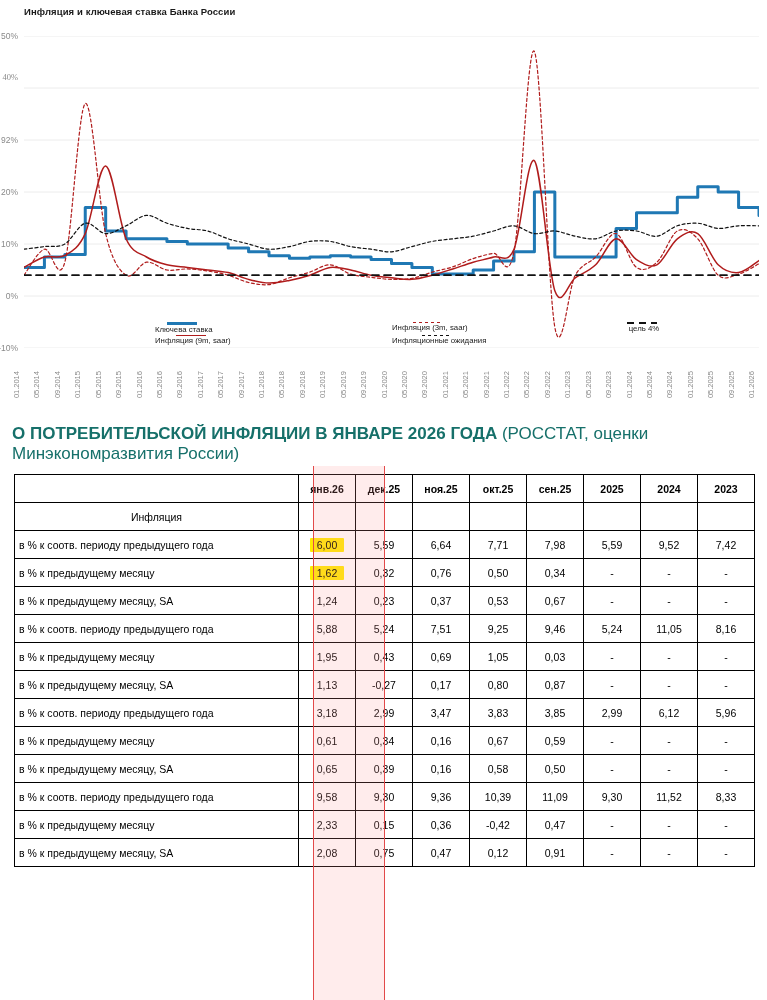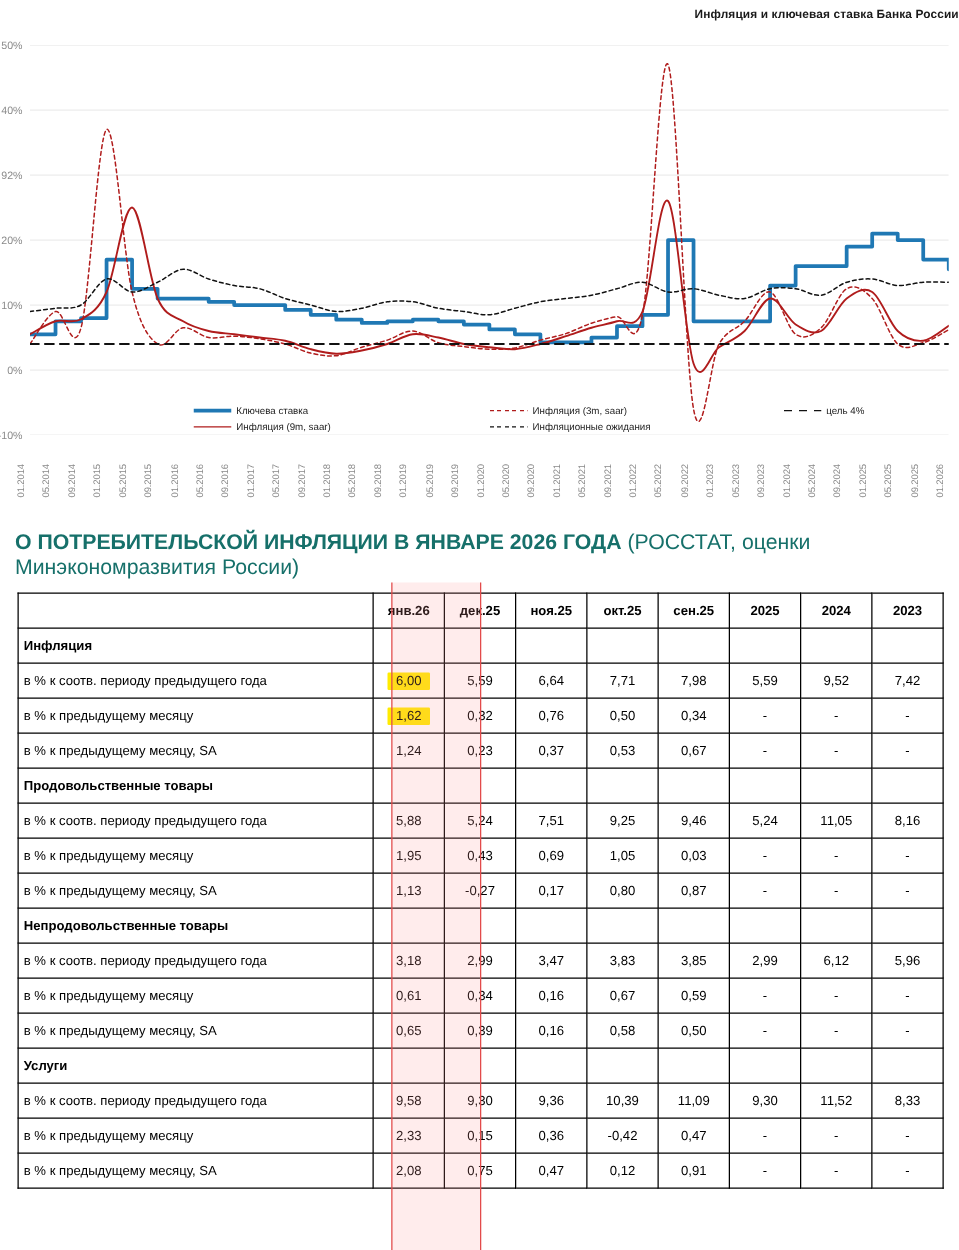--- a/index.html
+++ b/index.html
@@ -9,22 +9,23 @@
     background: #ffffff;
     font-family: "Liberation Sans", sans-serif;
     overflow: hidden;
   }
   #page { position: relative; width: 767px; height: 1000px; background:#fff; }
 
   
   #chart-block { position: relative; width: 767px; height: 400px; }
   #chart-title {
     position:absolute; top:6px; left:0; width:767px;
-    text-align:right; font-size:9.5px; font-weight:bold; color:#1a1a1a;
+    text-align:left; font-size:9.5px; font-weight:bold; color:#1a1a1a;
     letter-spacing:.1px;
+    padding-left:24px;
   }
   #plot-wrap { position:absolute; left:24px; top:36px; width:735px; height:312px; }
   #plot-svg { position:absolute; left:0; top:0; }
   .ylab {
     position:absolute; right:100%; margin-right:6px;
     font-size:8.5px; color:#8a8a8a; transform:translateY(-50%);
     white-space:nowrap;
   }
   #xaxis { position:absolute; left:24px; top:350px; width:735px; height:48px; }
   .xlab {
@@ -32,21 +33,21 @@
     transform: rotate(-90deg);
     font-size:7.6px; color:#8a8a8a; white-space:nowrap;
     letter-spacing:-.1px;
   }
 
   
   #legend {
     position:absolute; left:155px; top:322px; width:560px; height:26px;
     display:flex; flex-wrap:wrap;
   }
-  .lg-item { display:flex; align-items:center; height:13px; font-size:7.8px; color:#222; }
+  .lg-item { display:flex; align-items:center; height:13px; font-size:7.8px; color:#222;flex-direction:column; }
   .lg-swatch { width:30px; height:0; margin-right:4px; flex:none; }
   .lg-c1 { position:absolute; left:0;   top:0; }
   .lg-c2 { position:absolute; left:0;   top:13px; }
   .lg-c3 { position:absolute; left:237px; top:0; }
   .lg-c4 { position:absolute; left:237px; top:13px; }
   .lg-c5 { position:absolute; left:472px; top:0; }
 
   
   #heading {
     position:absolute; left:12px; top:424px; width:745px;
@@ -62,21 +63,21 @@
     border:1px solid #000;
     font-size:10.5px; color:#000;
     padding:0 4px;
     height:28px;
     background:#fff;
   }
   th.col-label, td.col-label { text-align:left; font-weight:normal; }
   td.num, th.num { text-align:center; }
   thead th { font-weight:bold; text-align:center; font-size:10.5px;margin-top:48px; }
   thead th.col-label { border-bottom:1px solid #000; }
-  tr.section td { font-weight:bold; text-align:left; }
+  tr.section td { font-weight:normal; text-align:center; }
   tr.section td.blank { border-left:1px solid #d8d8d8; border-right:1px solid #d8d8d8;
                         border-top:1px solid #fff; border-bottom:1px solid #fff; }
   td.hl-col { background:#fbe0e0; }
   th.hl-col { background:#fbe0e0; }
   td.hl-col.sec { background:#fbe0e0; }
   .yh {
     background:#ffeb00; padding:1px 7px; border-radius:1px;
     display:inline-block; font-size:10.5px;
   }
   
@@ -105,21 +106,21 @@
           <line x1="0" x2="735" y1="260" y2="260" stroke="#ececec" stroke-width="1"></line>
           <line x1="0" x2="735" y1="312" y2="312" stroke="#ececec" stroke-width="1"></line>
           <path d="M0.00 231.40 L20.42 231.40 L20.42 221.00 L40.83 221.00 L40.83 218.40 L61.25 218.40 L61.25 171.60 L81.67 171.60 L81.67 195.00 L102.08 195.00 L102.08 202.80 L122.50 202.80 L122.50 202.80 L142.92 202.80 L142.92 205.40 L163.33 205.40 L163.33 208.00 L183.75 208.00 L183.75 208.00 L204.17 208.00 L204.17 211.90 L224.58 211.90 L224.58 215.80 L245.00 215.80 L245.00 219.70 L265.42 219.70 L265.42 222.30 L285.83 222.30 L285.83 221.00 L306.25 221.00 L306.25 219.70 L326.67 219.70 L326.67 221.00 L347.08 221.00 L347.08 223.60 L367.50 223.60 L367.50 227.50 L387.92 227.50 L387.92 231.40 L408.33 231.40 L408.33 237.90 L428.75 237.90 L428.75 237.90 L449.17 237.90 L449.17 234.00 L469.58 234.00 L469.58 224.90 L490.00 224.90 L490.00 215.80 L510.42 215.80 L510.42 156.00 L530.83 156.00 L530.83 221.00 L551.25 221.00 L551.25 221.00 L571.67 221.00 L571.67 221.00 L592.08 221.00 L592.08 192.40 L612.50 192.40 L612.50 176.80 L632.92 176.80 L632.92 176.80 L653.33 176.80 L653.33 161.20 L673.75 161.20 L673.75 150.80 L694.17 150.80 L694.17 156.00 L714.58 156.00 L714.58 171.60 L735.00 171.60 L735.00 179.40" fill="none" stroke="#1f78b4" stroke-width="3" stroke-linejoin="round" stroke-linecap="round"></path>
           <path d="M0.00 231.40 C3.40 229.67,13.61 222.99,20.42 221.00 C27.22 219.01,34.03 223.34,40.83 219.44 C47.64 215.54,54.44 212.51,61.25 197.60 C68.06 182.69,74.86 129.13,81.67 130.00 C88.47 130.87,95.28 187.63,102.08 202.80 C108.89 217.97,115.69 216.67,122.50 221.00 C129.31 225.33,136.11 227.07,142.92 228.80 C149.72 230.53,156.53 230.53,163.33 231.40 C170.14 232.27,176.94 233.13,183.75 234.00 C190.56 234.87,197.36 235.04,204.17 236.60 C210.97 238.16,217.78 241.63,224.58 243.36 C231.39 245.09,238.19 246.83,245.00 247.00 C251.81 247.17,258.61 245.70,265.42 244.40 C272.22 243.10,279.03 241.37,285.83 239.20 C292.64 237.03,299.44 232.27,306.25 231.40 C313.06 230.53,319.86 232.70,326.67 234.00 C333.47 235.30,340.28 237.90,347.08 239.20 C353.89 240.50,360.69 241.11,367.50 241.80 C374.31 242.49,381.11 243.79,387.92 243.36 C394.72 242.93,401.53 240.93,408.33 239.20 C415.14 237.47,421.94 235.13,428.75 232.96 C435.56 230.79,442.36 228.19,449.17 226.20 C455.97 224.21,462.78 223.17,469.58 221.00 C476.39 218.83,483.19 229.23,490.00 213.20 C496.81 197.17,503.61 117.87,510.42 124.80 C517.22 131.73,524.03 235.30,530.83 254.80 C537.64 274.30,544.44 246.13,551.25 241.80 C558.06 237.47,564.86 235.30,571.67 228.80 C578.47 222.30,585.28 203.67,592.08 202.80 C598.89 201.93,605.69 219.27,612.50 223.60 C619.31 227.93,626.11 232.27,632.92 228.80 C639.72 225.33,646.53 208.00,653.33 202.80 C660.14 197.60,666.94 193.27,673.75 197.60 C680.56 201.93,687.36 222.30,694.17 228.80 C700.97 235.30,707.78 237.29,714.58 236.60 C721.39 235.91,731.60 226.63,735.00 224.64" fill="none" stroke="#b01c1c" stroke-width="1.5" stroke-linejoin="round" stroke-linecap="round"></path>
           <path d="M0.00 239.20 C3.40 234.87,13.61 215.37,20.42 213.20 C27.22 211.03,34.03 250.47,40.83 226.20 C47.64 201.93,54.44 72.37,61.25 67.60 C68.06 62.83,74.86 169.00,81.67 197.60 C88.47 226.20,95.28 234.43,102.08 239.20 C108.89 243.97,115.69 227.07,122.50 226.20 C129.31 225.33,136.11 232.87,142.92 234.00 C149.72 235.13,156.53 232.79,163.33 232.96 C170.14 233.13,176.94 234.00,183.75 235.04 C190.56 236.08,197.36 237.29,204.17 239.20 C210.97 241.11,217.78 244.92,224.58 246.48 C231.39 248.04,238.19 249.34,245.00 248.56 C251.81 247.78,258.61 243.88,265.42 241.80 C272.22 239.72,279.03 238.25,285.83 236.08 C292.64 233.91,299.44 228.45,306.25 228.80 C313.06 229.15,319.86 236.08,326.67 238.16 C333.47 240.24,340.28 240.41,347.08 241.28 C353.89 242.15,360.69 243.19,367.50 243.36 C374.31 243.53,381.11 243.53,387.92 242.32 C394.72 241.11,401.53 237.99,408.33 236.08 C415.14 234.17,421.94 233.13,428.75 230.88 C435.56 228.63,442.36 224.81,449.17 222.56 C455.97 220.31,462.78 218.49,469.58 217.36 C476.39 216.23,483.19 249.43,490.00 215.80 C496.81 182.17,503.61 3.03,510.42 15.60 C517.22 28.17,524.03 253.93,530.83 291.20 C537.64 328.47,544.44 250.90,551.25 239.20 C558.06 227.50,564.86 227.93,571.67 221.00 C578.47 214.07,585.28 195.87,592.08 197.60 C598.89 199.33,605.69 226.63,612.50 231.40 C619.31 236.17,626.11 232.27,632.92 226.20 C639.72 220.13,646.53 198.90,653.33 195.00 C660.14 191.10,666.94 195.43,673.75 202.80 C680.56 210.17,687.36 233.31,694.17 239.20 C700.97 245.09,707.78 240.07,714.58 238.16 C721.39 236.25,731.60 229.49,735.00 227.76" fill="none" stroke="#b01c1c" stroke-width="1.2" stroke-linejoin="round" stroke-linecap="round" stroke-dasharray="3,2.5"></path>
           <path d="M0.00 213.20 C3.40 212.77,13.61 211.47,20.42 210.60 C27.22 209.73,34.03 211.90,40.83 208.00 C47.64 204.10,54.44 188.93,61.25 187.20 C68.06 185.47,74.86 197.17,81.67 197.60 C88.47 198.03,95.28 192.83,102.08 189.80 C108.89 186.77,115.69 179.83,122.50 179.40 C129.31 178.97,136.11 185.03,142.92 187.20 C149.72 189.37,156.53 191.10,163.33 192.40 C170.14 193.70,176.94 193.27,183.75 195.00 C190.56 196.73,197.36 200.63,204.17 202.80 C210.97 204.97,217.78 206.27,224.58 208.00 C231.39 209.73,238.19 212.77,245.00 213.20 C251.81 213.63,258.61 211.90,265.42 210.60 C272.22 209.30,279.03 206.27,285.83 205.40 C292.64 204.53,299.44 204.53,306.25 205.40 C313.06 206.27,319.86 209.30,326.67 210.60 C333.47 211.90,340.28 212.33,347.08 213.20 C353.89 214.07,360.69 216.23,367.50 215.80 C374.31 215.37,381.11 212.33,387.92 210.60 C394.72 208.87,401.53 206.70,408.33 205.40 C415.14 204.10,421.94 203.67,428.75 202.80 C435.56 201.93,442.36 201.50,449.17 200.20 C455.97 198.90,462.78 196.73,469.58 195.00 C476.39 193.27,483.19 189.37,490.00 189.80 C496.81 190.23,503.61 196.73,510.42 197.60 C517.22 198.47,524.03 194.57,530.83 195.00 C537.64 195.43,544.44 198.90,551.25 200.20 C558.06 201.50,564.86 203.67,571.67 202.80 C578.47 201.93,585.28 196.30,592.08 195.00 C598.89 193.70,605.69 194.13,612.50 195.00 C619.31 195.87,626.11 201.07,632.92 200.20 C639.72 199.33,646.53 191.97,653.33 189.80 C660.14 187.63,666.94 186.77,673.75 187.20 C680.56 187.63,687.36 191.97,694.17 192.40 C700.97 192.83,707.78 190.23,714.58 189.80 C721.39 189.37,731.60 189.80,735.00 189.80" fill="none" stroke="#111111" stroke-width="1.2" stroke-linejoin="round" stroke-linecap="round" stroke-dasharray="3,2.5"></path>
           <path d="M0.00 239.20 L20.42 239.20 L40.83 239.20 L61.25 239.20 L81.67 239.20 L102.08 239.20 L122.50 239.20 L142.92 239.20 L163.33 239.20 L183.75 239.20 L204.17 239.20 L224.58 239.20 L245.00 239.20 L265.42 239.20 L285.83 239.20 L306.25 239.20 L326.67 239.20 L347.08 239.20 L367.50 239.20 L387.92 239.20 L408.33 239.20 L428.75 239.20 L449.17 239.20 L469.58 239.20 L490.00 239.20 L510.42 239.20 L530.83 239.20 L551.25 239.20 L571.67 239.20 L592.08 239.20 L612.50 239.20 L632.92 239.20 L653.33 239.20 L673.75 239.20 L694.17 239.20 L714.58 239.20 L735.00 239.20" fill="none" stroke="#111111" stroke-width="1.7" stroke-linejoin="round" stroke-linecap="round" stroke-dasharray="7,5"></path>
         </svg>
       <div id="ylabels">
           <div class="ylab" style="top: 0px;">50%</div>
-          <div class="ylab" style="top: 52px;">40%</div>
+          <div class="ylab" style="top: 41px; font-family: Liberation Serif, serif;">40%</div>
           <div class="ylab" style="top: 104px;">92%</div>
           <div class="ylab" style="top: 156px;">20%</div>
           <div class="ylab" style="top: 208px;">10%</div>
           <div class="ylab" style="top: 260px;">0%</div>
           <div class="ylab" style="top: 312px;">-10%</div>
         </div>
     </div>
 
     <div id="xaxis">
         <div class="xlab" style="left: -3px;">01.2014</div>
@@ -254,31 +255,20 @@
             <td class="col-label">в % к предыдущему месяцу, SA</td>
             <td class="num hl-col">1,24</td>
             <td class="num">0,23</td>
             <td class="num">0,37</td>
             <td class="num">0,53</td>
             <td class="num">0,67</td>
             <td class="num">-</td>
             <td class="num">-</td>
             <td class="num">-</td>
           </tr>
-          <tr class="section">
-            <td class="col-label">Продовольственные товары</td>
-            <td class="blank hl-col sec"></td>
-            <td class="blank"></td>
-            <td class="blank"></td>
-            <td class="blank"></td>
-            <td class="blank"></td>
-            <td class="blank"></td>
-            <td class="blank"></td>
-            <td class="blank"></td>
-          </tr>
           <tr>
             <td class="col-label">в % к соотв. периоду предыдущего года</td>
             <td class="num hl-col">5,88</td>
             <td class="num">5,24</td>
             <td class="num">7,51</td>
             <td class="num">9,25</td>
             <td class="num">9,46</td>
             <td class="num">5,24</td>
             <td class="num">11,05</td>
             <td class="num">8,16</td>
@@ -298,31 +288,20 @@
             <td class="col-label">в % к предыдущему месяцу, SA</td>
             <td class="num hl-col">1,13</td>
             <td class="num">-0,27</td>
             <td class="num">0,17</td>
             <td class="num">0,80</td>
             <td class="num">0,87</td>
             <td class="num">-</td>
             <td class="num">-</td>
             <td class="num">-</td>
           </tr>
-          <tr class="section">
-            <td class="col-label">Непродовольственные товары</td>
-            <td class="blank hl-col sec"></td>
-            <td class="blank"></td>
-            <td class="blank"></td>
-            <td class="blank"></td>
-            <td class="blank"></td>
-            <td class="blank"></td>
-            <td class="blank"></td>
-            <td class="blank"></td>
-          </tr>
           <tr>
             <td class="col-label">в % к соотв. периоду предыдущего года</td>
             <td class="num hl-col">3,18</td>
             <td class="num">2,99</td>
             <td class="num">3,47</td>
             <td class="num">3,83</td>
             <td class="num">3,85</td>
             <td class="num">2,99</td>
             <td class="num">6,12</td>
             <td class="num">5,96</td>
@@ -342,31 +321,20 @@
             <td class="col-label">в % к предыдущему месяцу, SA</td>
             <td class="num hl-col">0,65</td>
             <td class="num">0,39</td>
             <td class="num">0,16</td>
             <td class="num">0,58</td>
             <td class="num">0,50</td>
             <td class="num">-</td>
             <td class="num">-</td>
             <td class="num">-</td>
           </tr>
-          <tr class="section">
-            <td class="col-label">Услуги</td>
-            <td class="blank hl-col sec"></td>
-            <td class="blank"></td>
-            <td class="blank"></td>
-            <td class="blank"></td>
-            <td class="blank"></td>
-            <td class="blank"></td>
-            <td class="blank"></td>
-            <td class="blank"></td>
-          </tr>
           <tr>
             <td class="col-label">в % к соотв. периоду предыдущего года</td>
             <td class="num hl-col">9,58</td>
             <td class="num">9,30</td>
             <td class="num">9,36</td>
             <td class="num">10,39</td>
             <td class="num">11,09</td>
             <td class="num">9,30</td>
             <td class="num">11,52</td>
             <td class="num">8,33</td>

